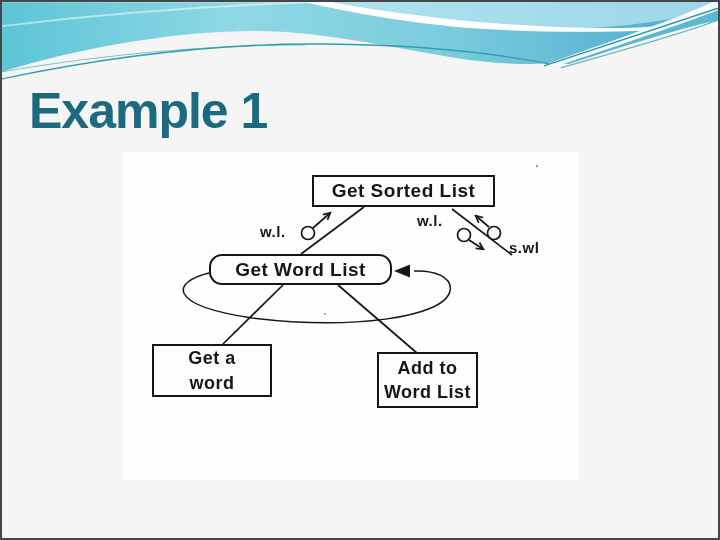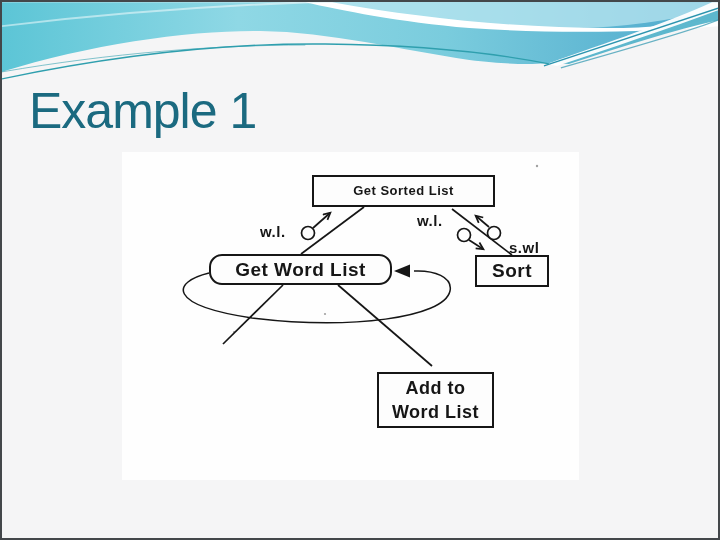--- a/index.html
+++ b/index.html
@@ -5,40 +5,40 @@
   html,body{margin:0;padding:0;}
   body{
     width:720px;height:540px;overflow:hidden;position:relative;
     box-sizing:border-box;border:2px solid #43474a;
     background:#f5f5f6;
     font-family:"Liberation Sans", sans-serif;
   }
   .banner{position:absolute;top:0;left:0;width:716px;height:95px;display:block;}
   .slide-title{
     position:absolute;left:27px;top:82px;margin:0;
-    font-size:50px;font-weight:400;letter-spacing:-1px;
+    font-size:50px;font-weight:700;letter-spacing:-1px;
     color:#1b6a80;line-height:1.1;
   }
   .scan{
     position:absolute;left:120px;top:150px;width:457px;height:328px;margin:0;
     background:#fefefe;
   }
   .links{position:absolute;left:0;top:0;width:457px;height:328px;}
   .node{
     position:absolute;box-sizing:border-box;
     border:2px solid #161616;background:#fdfdfd;
     display:flex;align-items:center;justify-content:center;text-align:center;
     color:#161616;font-weight:700;white-space:pre-line;
     letter-spacing:.5px;line-height:1.35;
   }
-  .n-gsl{left:190px;top:23px;width:183px;height:32px;font-size:13px;}
+  .n-gsl{left:190px;top:23px;width:183px;height:32px;font-size:19px;}
   .n-gwl{left:87px;top:102px;width:183px;height:31px;font-size:19px;border-radius:13px;}
   .n-sort{left:353px;top:103px;width:74px;height:32px;font-size:19px;}
   .n-gaw{left:30px;top:192px;width:120px;height:53px;font-size:18px;}
-  .n-atwl{left:255px;top:220px;width:117px;height:56px;font-size:18px;}
+  .n-atwl{left:255px;top:200px;width:101px;height:56px;font-size:18px;}
   .couple-label{
     position:absolute;color:#161616;font-weight:700;font-size:15px;
     letter-spacing:.5px;
   }
   .cl-left{left:138px;top:71px;}
   .cl-rwl{left:295px;top:60px;}
   .cl-swl{left:387px;top:61px;margin-top:26px;}
 </style>
 </head>
 <body>
@@ -102,20 +102,21 @@
 
     <g fill="#161616" opacity="0.4">
       <circle cx="415" cy="14" r="1.2"></circle>
       <circle cx="203" cy="162" r="1.1"></circle>
       <circle cx="112" cy="180" r="1"></circle>
     </g>
   </svg>
 
   <div class="node n-gsl">Get Sorted List</div>
   <div class="node n-gwl">Get Word List</div>
-  <div class="node n-sort">Sort</div>
+  <div class="node n-gaw">Get a
+word</div>
   <div class="node n-atwl">Add to
 Word List</div>
 
   <span class="couple-label cl-left">w.l.</span>
   <span class="couple-label cl-rwl">w.l.</span>
   <span class="couple-label cl-swl">s.wl</span>
 </figure>
 
 </body></html>

